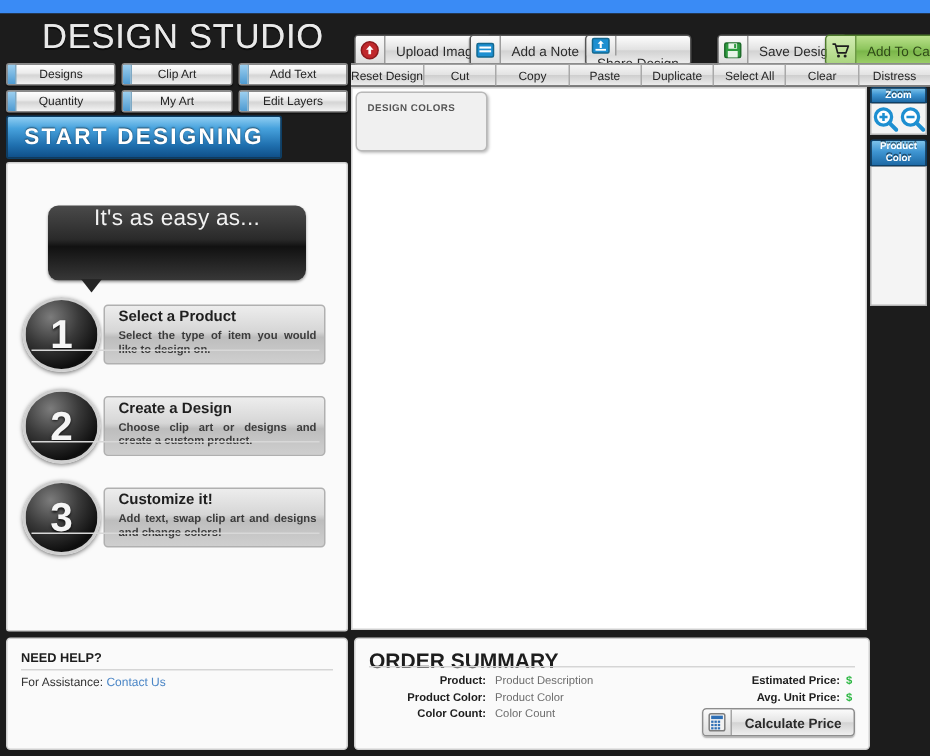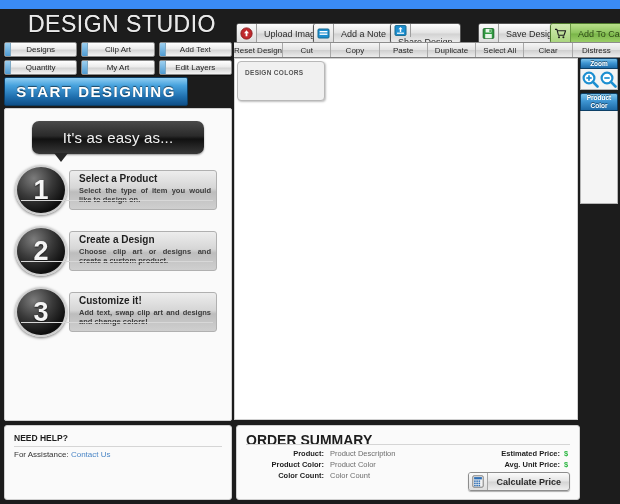--- a/index.html
+++ b/index.html
@@ -62,23 +62,23 @@
   .start-bar { position: absolute; left: 4px; top: 77px; width: 184px; height: 29px;
                border: 1px solid #0d3f66; border-radius: 2px;
                background: linear-gradient(180deg,#8ecdf2 0%,#47a2dd 28%,#1f6fae 70%,#0f4f88 100%);
                display: flex; align-items: center; justify-content: center; }
   .start-bar span { font-size: 15px; font-weight: bold; color: #ffffff; letter-spacing: 1.5px;
                     text-shadow: 0 -1px 1px rgba(0,0,0,.55); }
 
   
   .steps-panel { position: absolute; left: 4px; top: 108px; width: 228px; height: 313px;
                  background: #fafafa; border: 1px solid #cfcfcf; border-radius: 2px; }
-  .bubble { position: relative; margin: 12px auto 0; width: 172px; height: 33px;
+  .bubble { position: relative; margin: 28px auto 0; width: 172px; height: 50px;
             border-radius: 7px; background: linear-gradient(180deg,#4a4a4a 0%,#2a2a2a 45%,#111 55%,#383838 100%);
-            display: flex; align-items: center; justify-content: center; box-shadow: 0 1px 2px rgba(0,0,0,.4); }
+            display: flex; justify-content: center; box-shadow: 0 1px 2px rgba(0,0,0,.4); }
   .bubble span { font-size: 15px; color: #f2f2f2; font-weight: normal; letter-spacing: .2px; }
   .bubble::after { content:""; position:absolute; left: 22px; bottom: -8px; width: 0; height: 0;
             border-left: 7px solid transparent; border-right: 7px solid transparent; border-top: 9px solid #262626; }
 
   .step { position: relative; margin: 11px 8px 0 6px; height: 50px; }
   .step-plate { position: absolute; left: 58px; top: 5px; right: 6px; height: 40px; border-radius: 3px;
                 background: linear-gradient(180deg,#ededed 0%,#d6d6d6 45%,#bdbdbd 55%,#cfcfcf 100%);
                 border: 1px solid #b0b0b0; }
   .step-badge { position: absolute; left: 4px; top: 0; width: 52px; height: 50px; border-radius: 50%;
                 background: radial-gradient(circle at 35% 25%, #7c7c7c 0%, #3a3a3a 40%, #0d0d0d 75%, #2d2d2d 100%);

